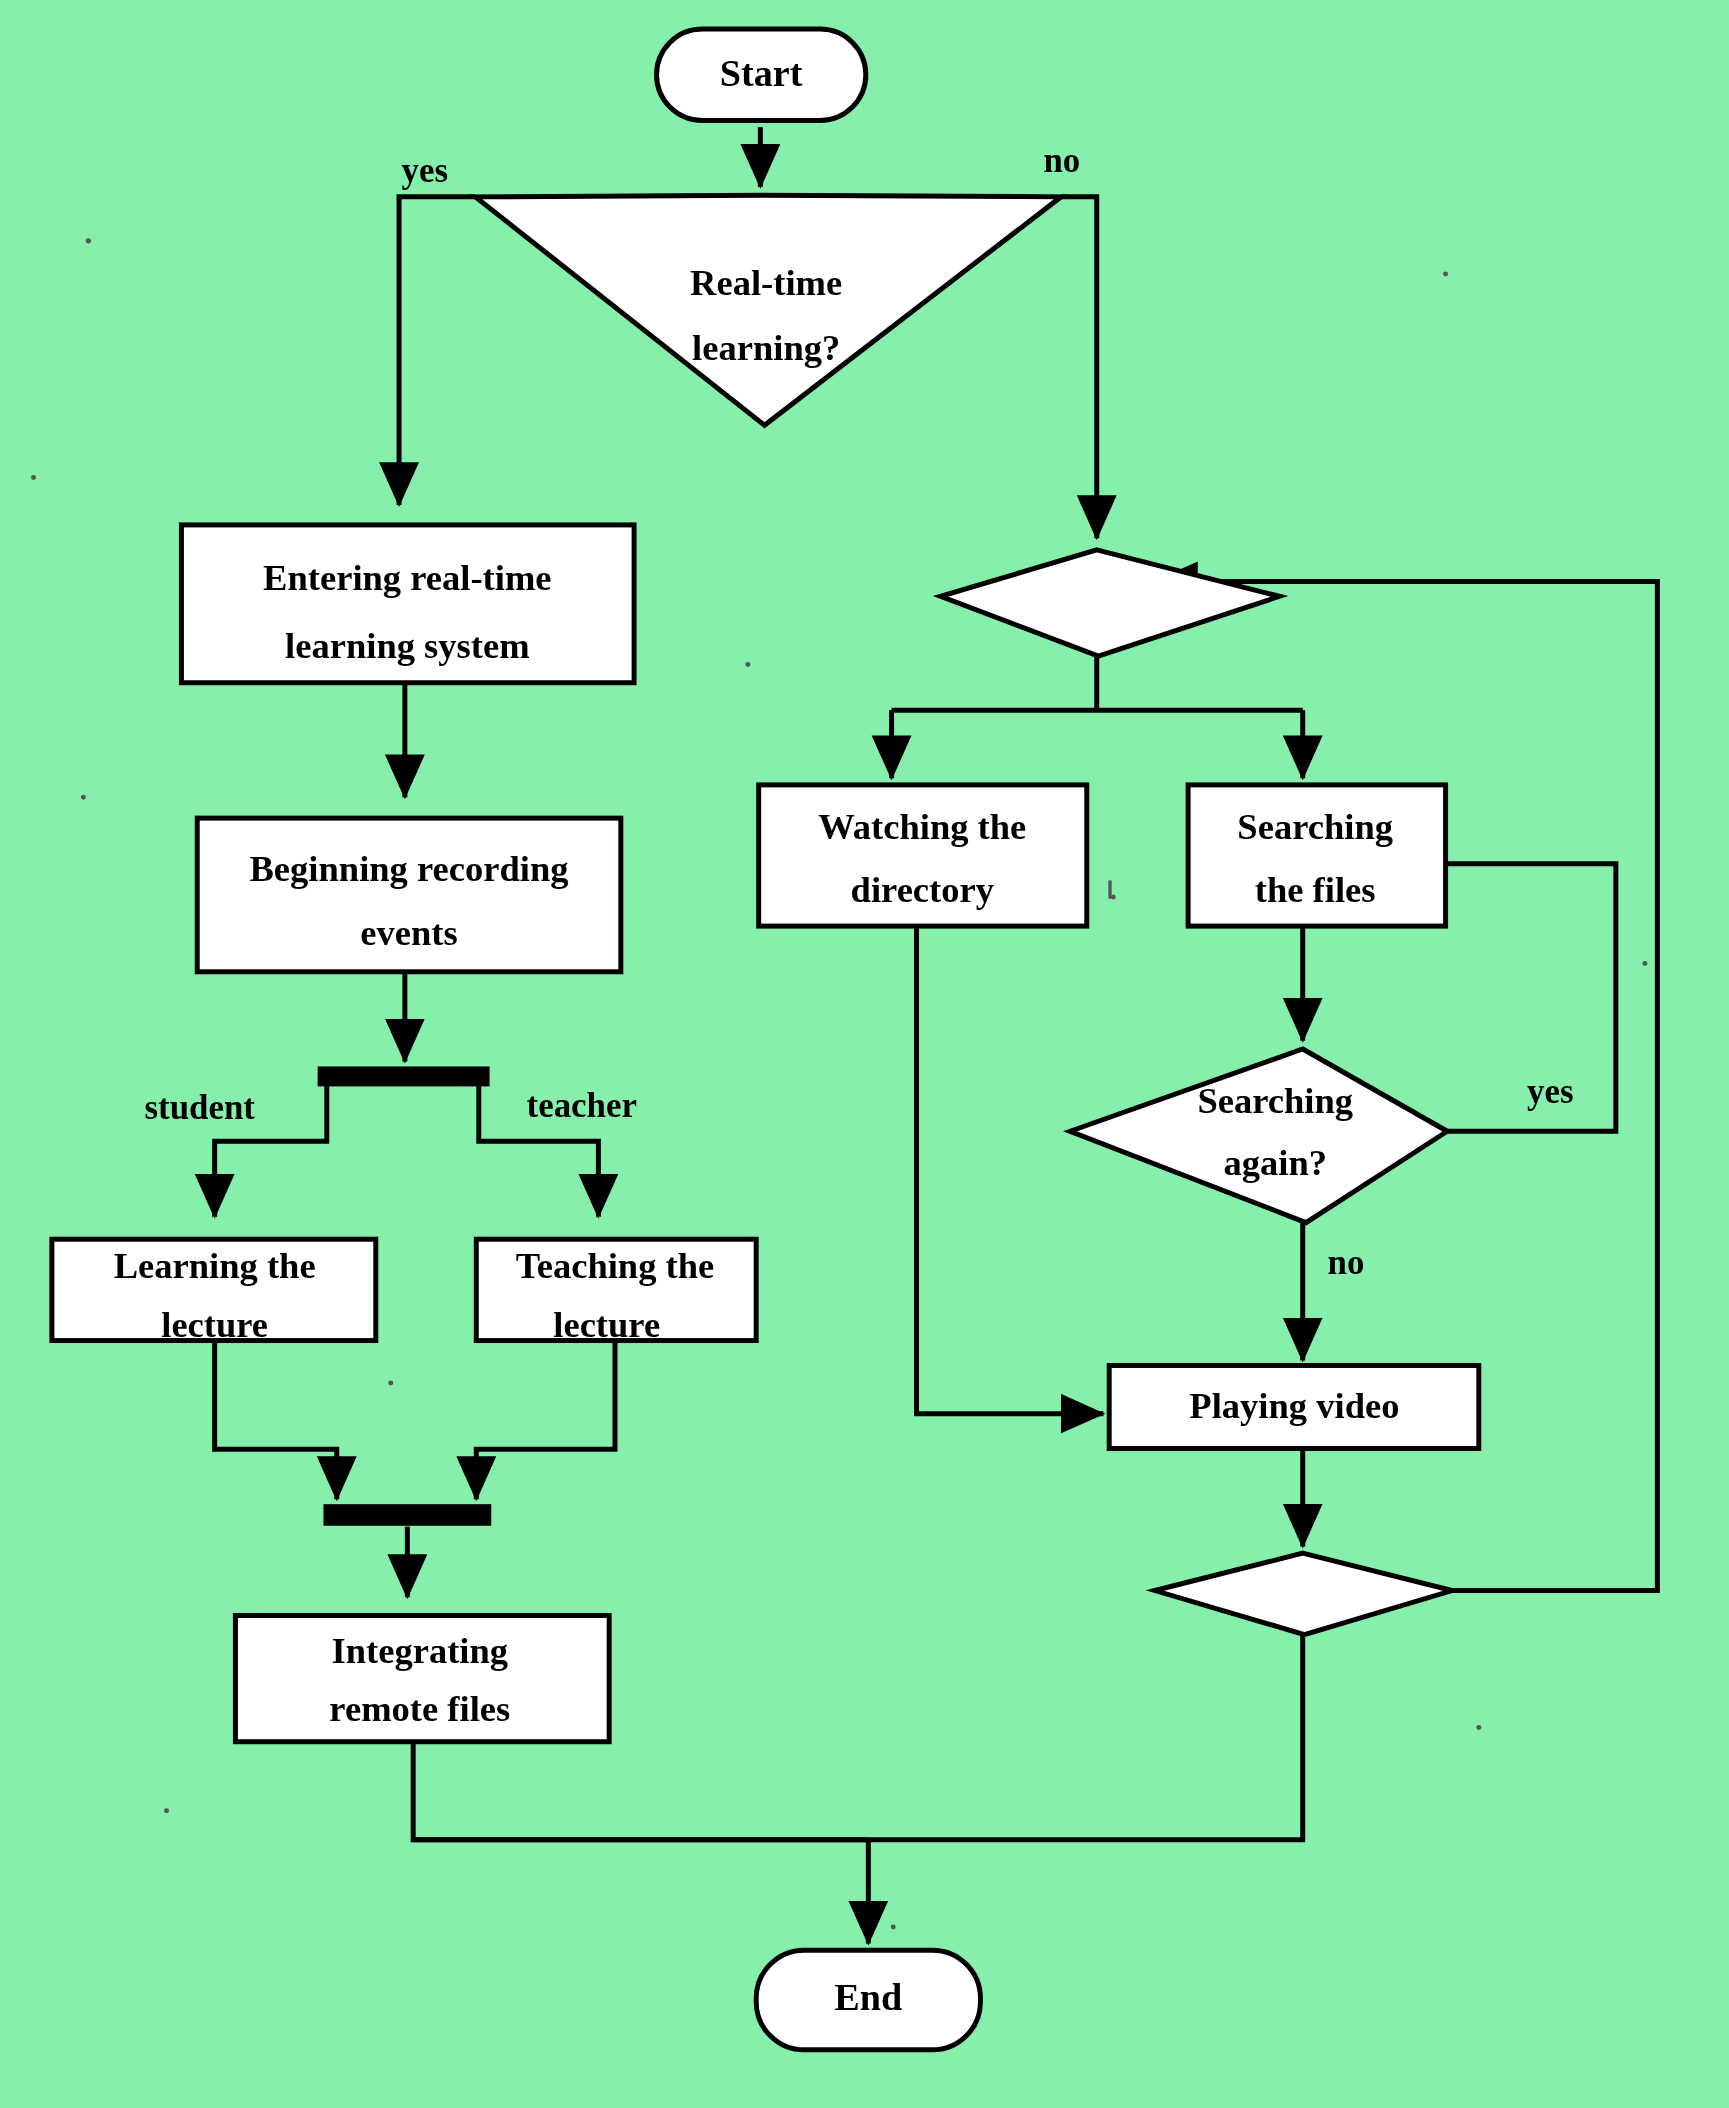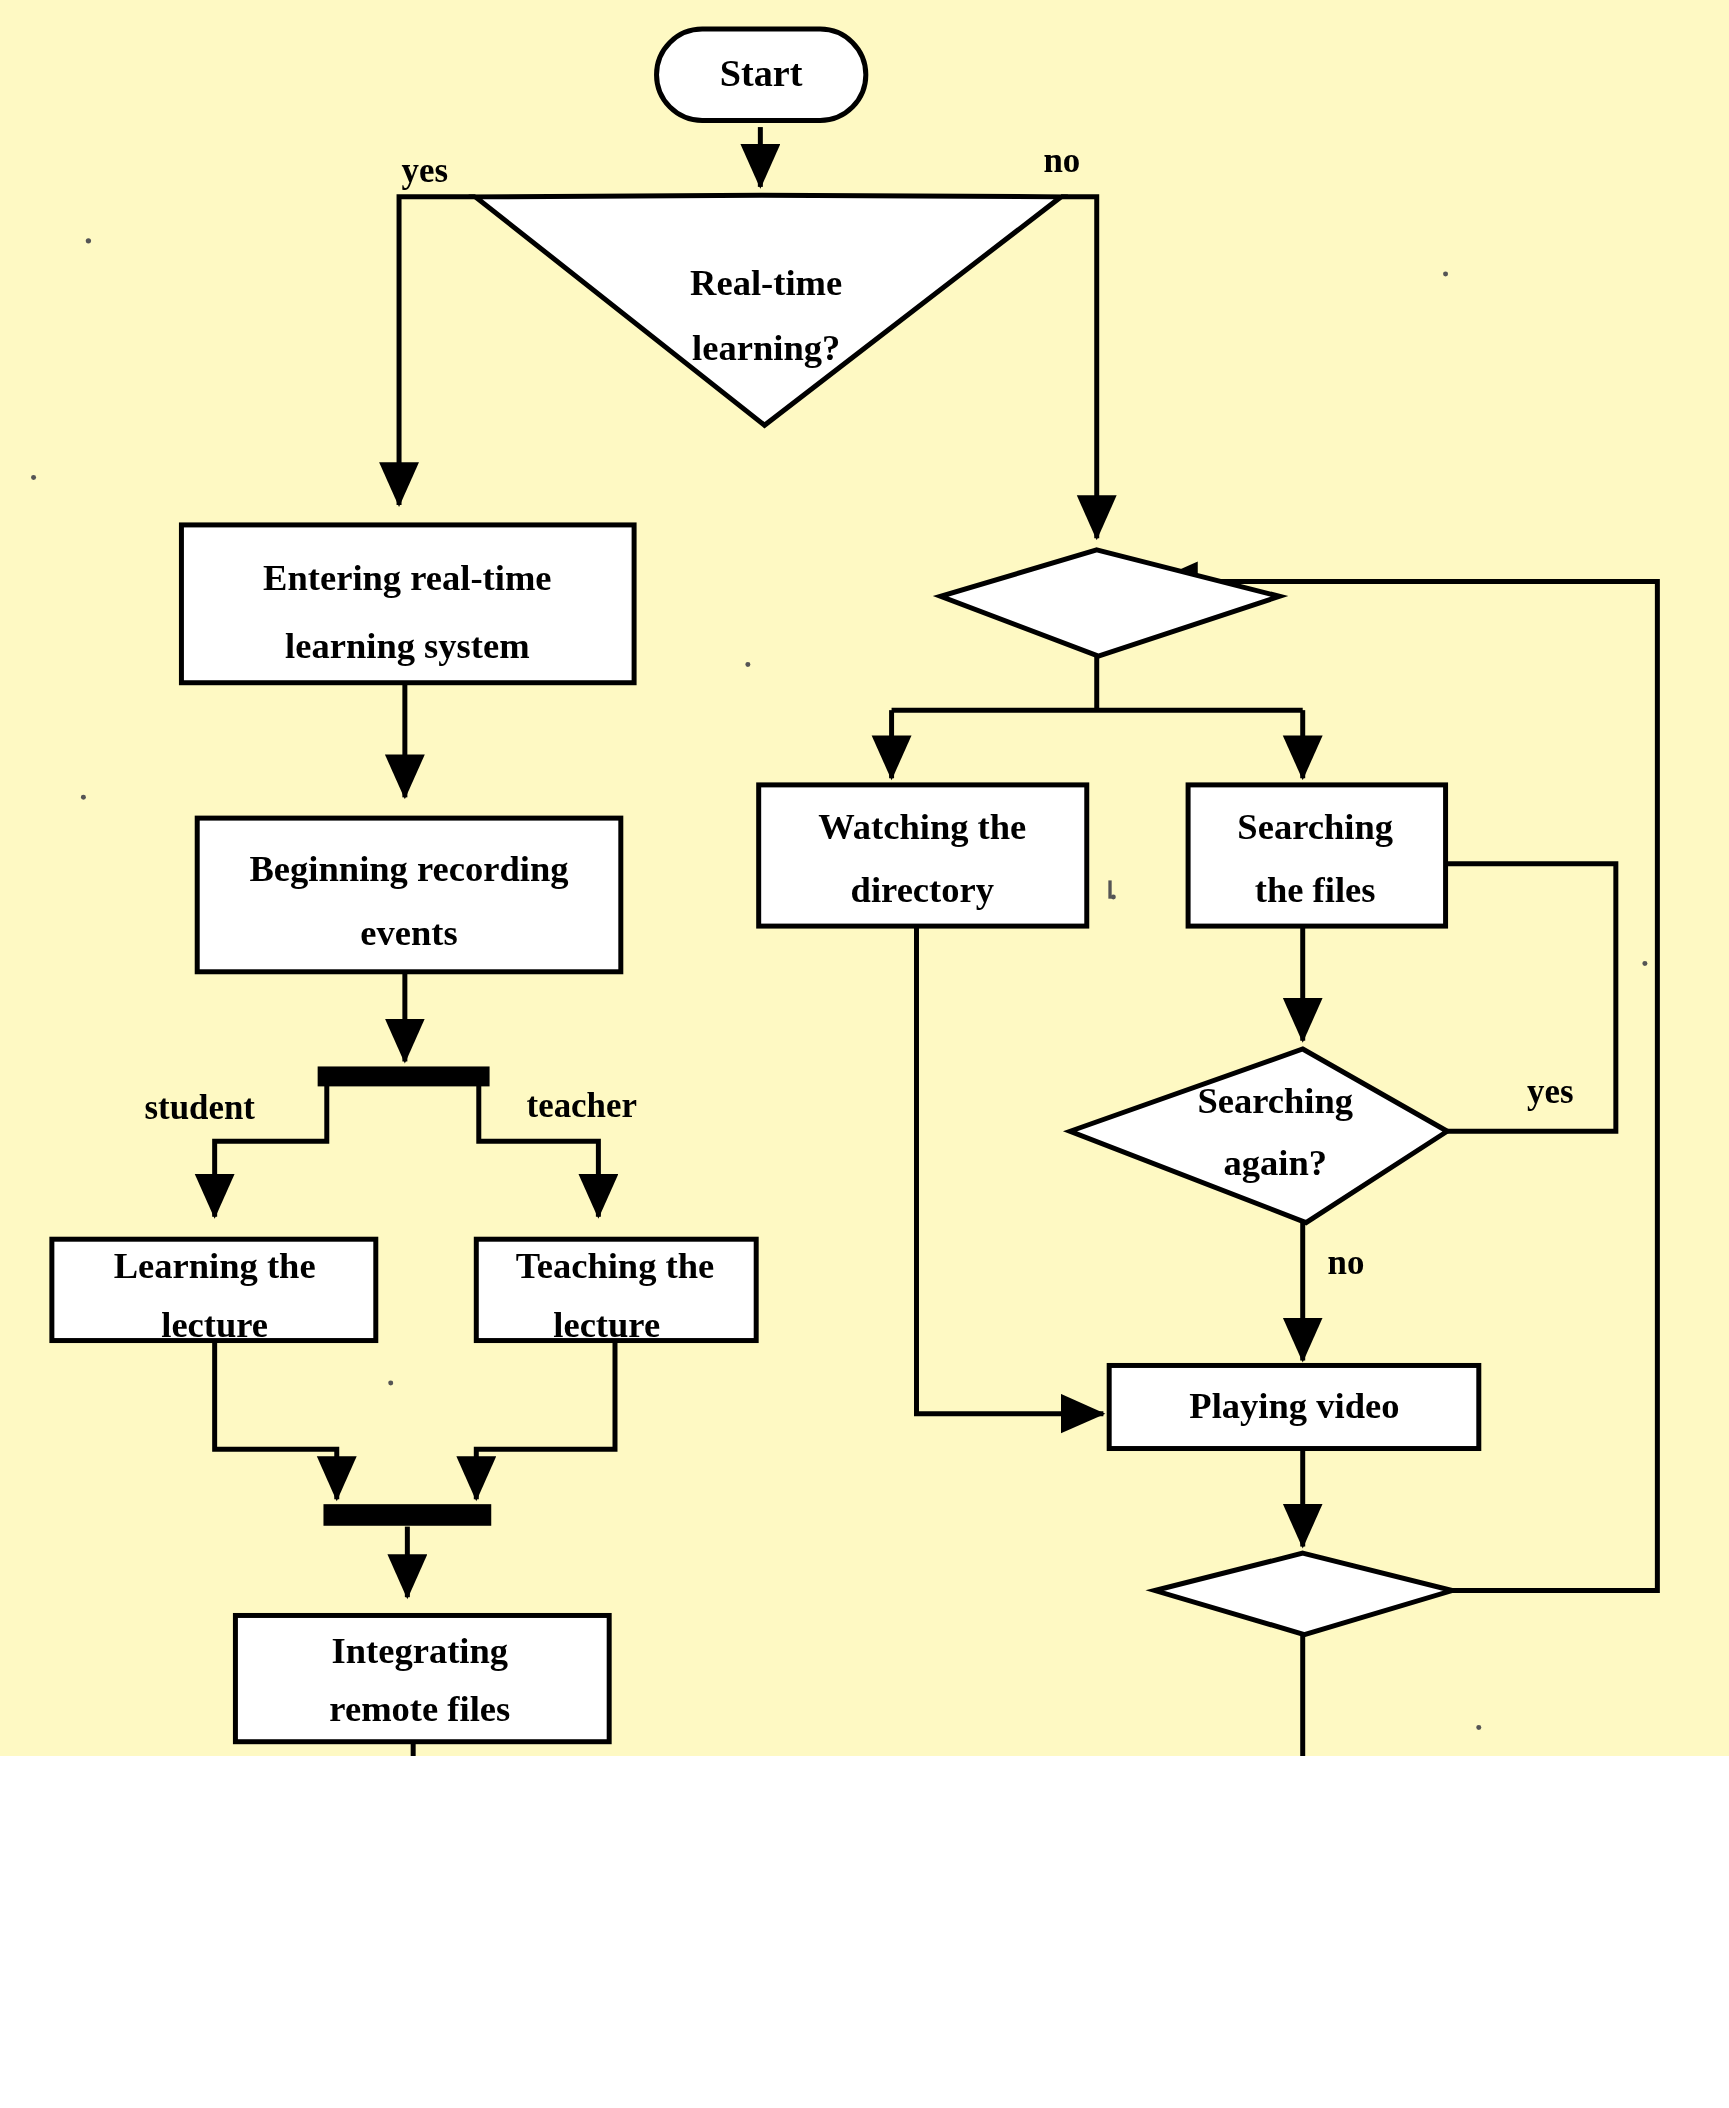--- a/index.html
+++ b/index.html
@@ -6,22 +6,22 @@
     margin: 0;
     padding: 0;
     background: #ffffff;
   }
   body {
     font-family: "Liberation Serif", "DejaVu Serif", serif;
   }
   #canvas {
     position: relative;
     width: 1730px;
-    height: 1756px;
-    background: #fef9c3;
+    height: 2108px;
+    background: #86efac;
     overflow: hidden;
   }
   #flow-svg {
     position: absolute;
     left: 0;
     top: 0;
     width: 1730px;
     height: 2108px;
   }
   .node-text {

